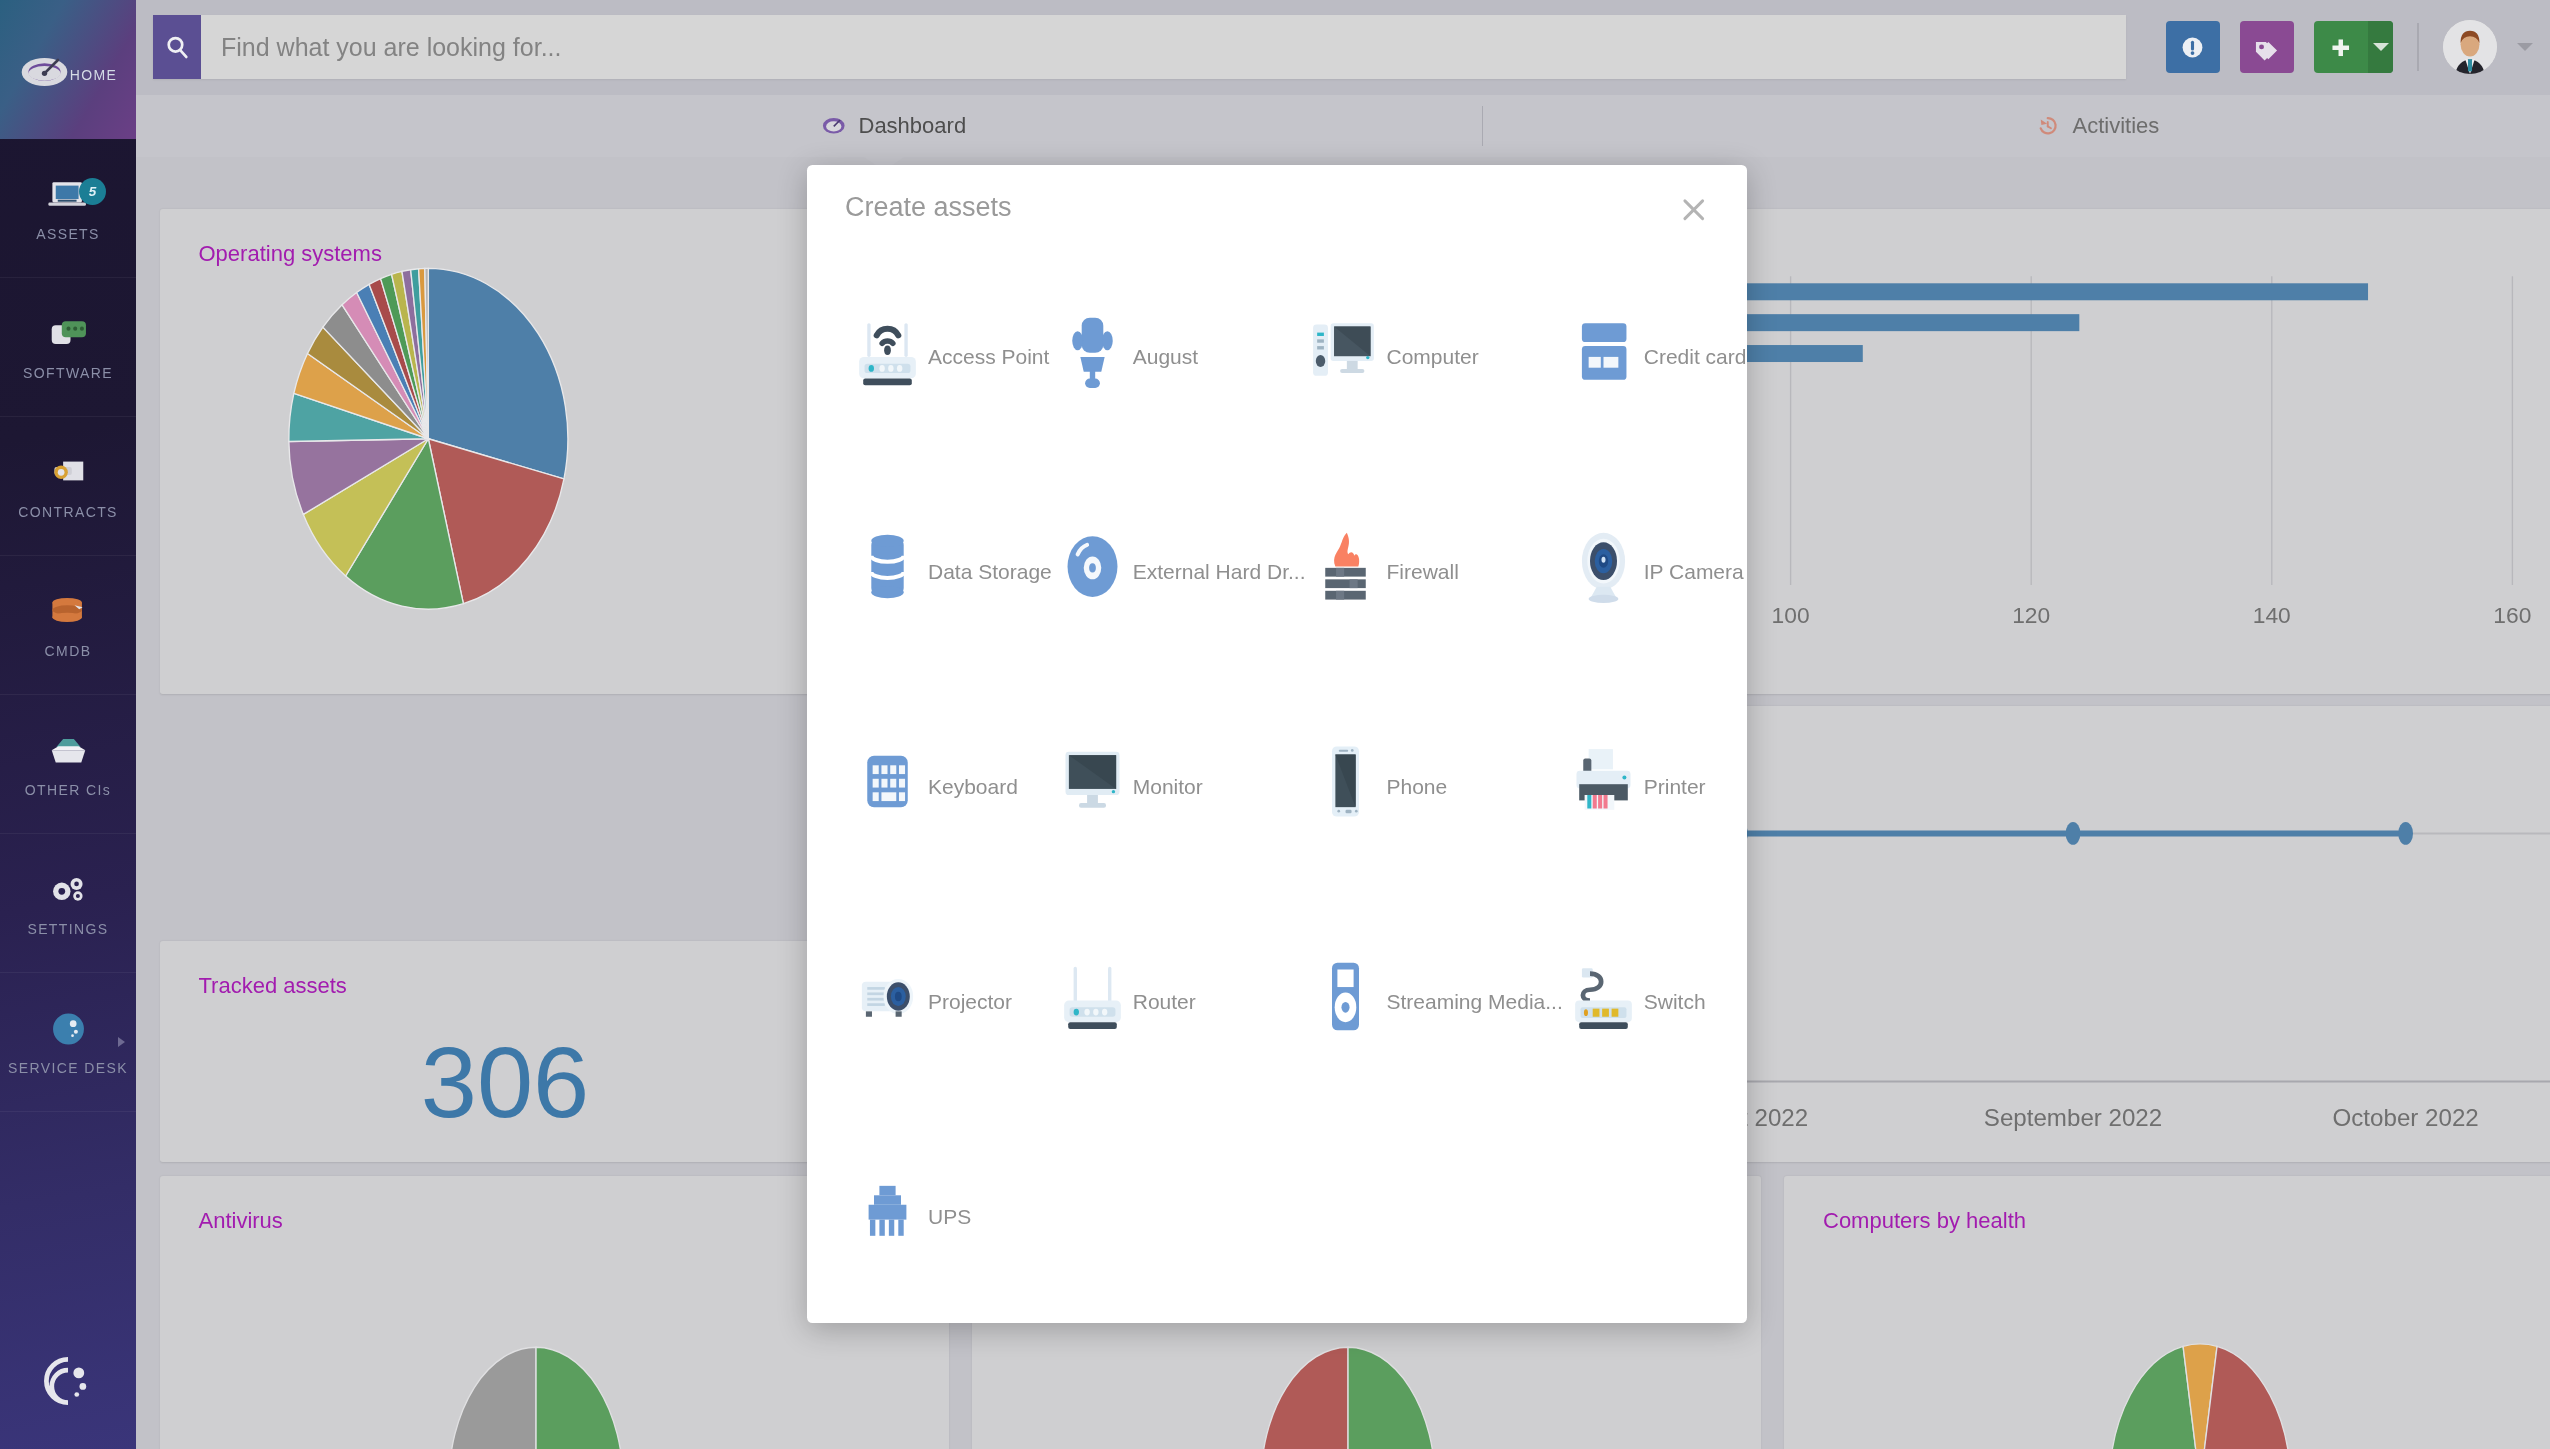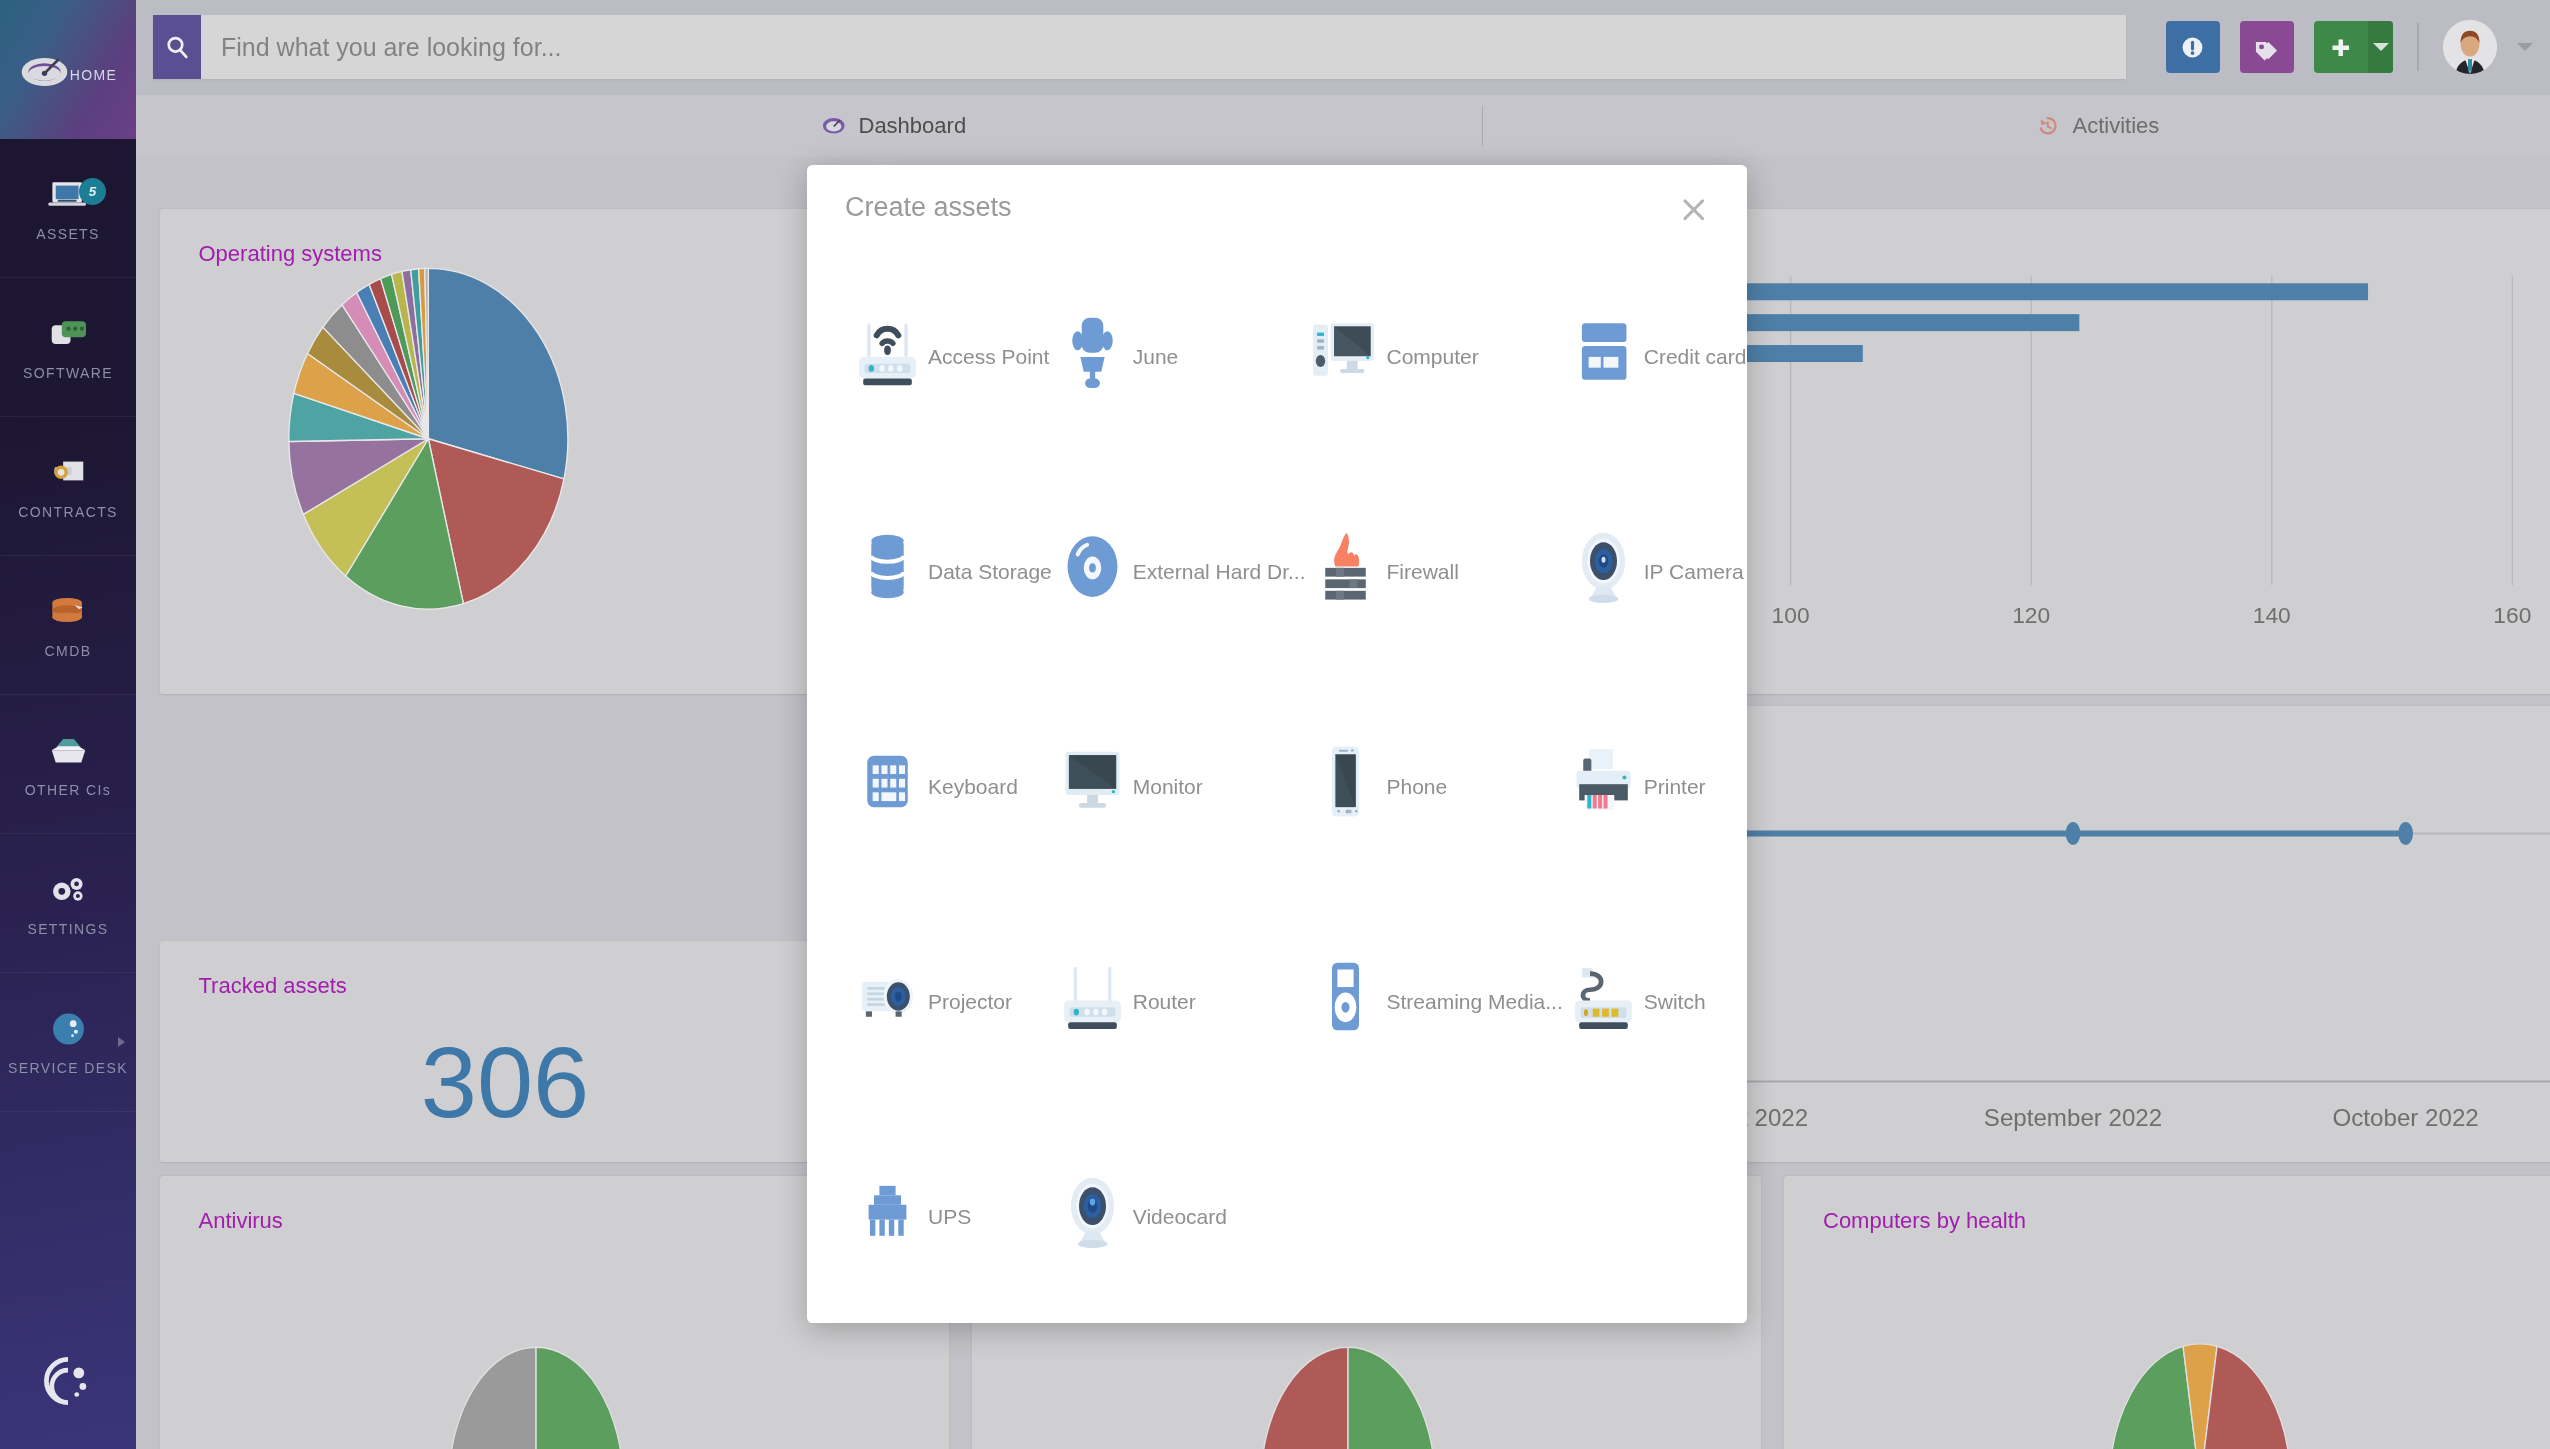--- a/index.html
+++ b/index.html
@@ -496,21 +496,21 @@
               <div class="tile-ico">
                 <svg viewBox="0 0 120 120" width="81" height="81">
       <rect x="44" y="10" width="32" height="52" rx="12" fill="#6e9bd4"></rect>
       <ellipse cx="38" cy="44" rx="8" ry="14" fill="#6e9bd4"></ellipse>
       <ellipse cx="82" cy="44" rx="8" ry="14" fill="#6e9bd4"></ellipse>
       <path d="M42 68 h36 l-5 22 h-26 z" fill="#6e9bd4"></path>
       <rect x="56" y="88" width="8" height="16" fill="#6e9bd4"></rect>
       <rect x="49" y="100" width="22" height="14" rx="7" fill="#6e9bd4"></rect>
     </svg>
               </div>
-              <div class="tile-label">June</div>
+              <div class="tile-label">August</div>
             </div>
             <div class="tile">
               <div class="tile-ico">
                 <svg viewBox="0 0 120 120" width="81" height="81">
       <rect x="12" y="20" width="22" height="76" rx="5" fill="#e4eef6"></rect>
       <rect x="18" y="32" width="10" height="5" fill="#2fb6c8"></rect>
       <rect x="18" y="42" width="10" height="5" fill="#9eb3c2"></rect>
       <rect x="18" y="52" width="10" height="5" fill="#9eb3c2"></rect>
       <ellipse cx="23" cy="74" rx="7" ry="9" fill="#4c5c6b"></ellipse>
       <rect x="38" y="18" width="64" height="56" rx="4" fill="#e4eef6"></rect>
@@ -726,34 +726,19 @@
       <g fill="#6e9bd4">
         <rect x="34" y="72" width="8" height="24"></rect>
                     <rect x="48" y="72" width="8" height="24"></rect>
         <rect x="62" y="72" width="8" height="24"></rect>
                     <rect x="76" y="72" width="8" height="24"></rect>
       </g>
     </svg>
               </div>
               <div class="tile-label">UPS</div>
             </div>
-            <div class="tile">
-              <div class="tile-ico">
-                <svg viewBox="0 0 120 120" width="81" height="81">
-      <ellipse cx="60" cy="52" rx="32" ry="42" fill="#e3ecf4"></ellipse>
-      <ellipse cx="60" cy="52" rx="24" ry="33" fill="#f2f7fb"></ellipse>
-      <ellipse cx="60" cy="52" rx="20" ry="28" fill="#3c4f6b"></ellipse>
-      <ellipse cx="60" cy="52" rx="13" ry="18" fill="#2b5fa0"></ellipse>
-      <ellipse cx="60" cy="52" rx="7" ry="10" fill="#1f4a85"></ellipse>
-      <ellipse cx="60" cy="46" rx="4" ry="5" fill="#5fa8e8"></ellipse>
-      <path d="M50 90 h20 l10 18 h-40 z" fill="#dce8f2"></path>
-      <ellipse cx="60" cy="108" rx="22" ry="6" fill="#cfdcea"></ellipse>
-    </svg>
-              </div>
-              <div class="tile-label">Videocard</div>
-            </div>
           </div>
       </div>
     </div>
   </div>
 
 </div>
 
 
 </body></html>

